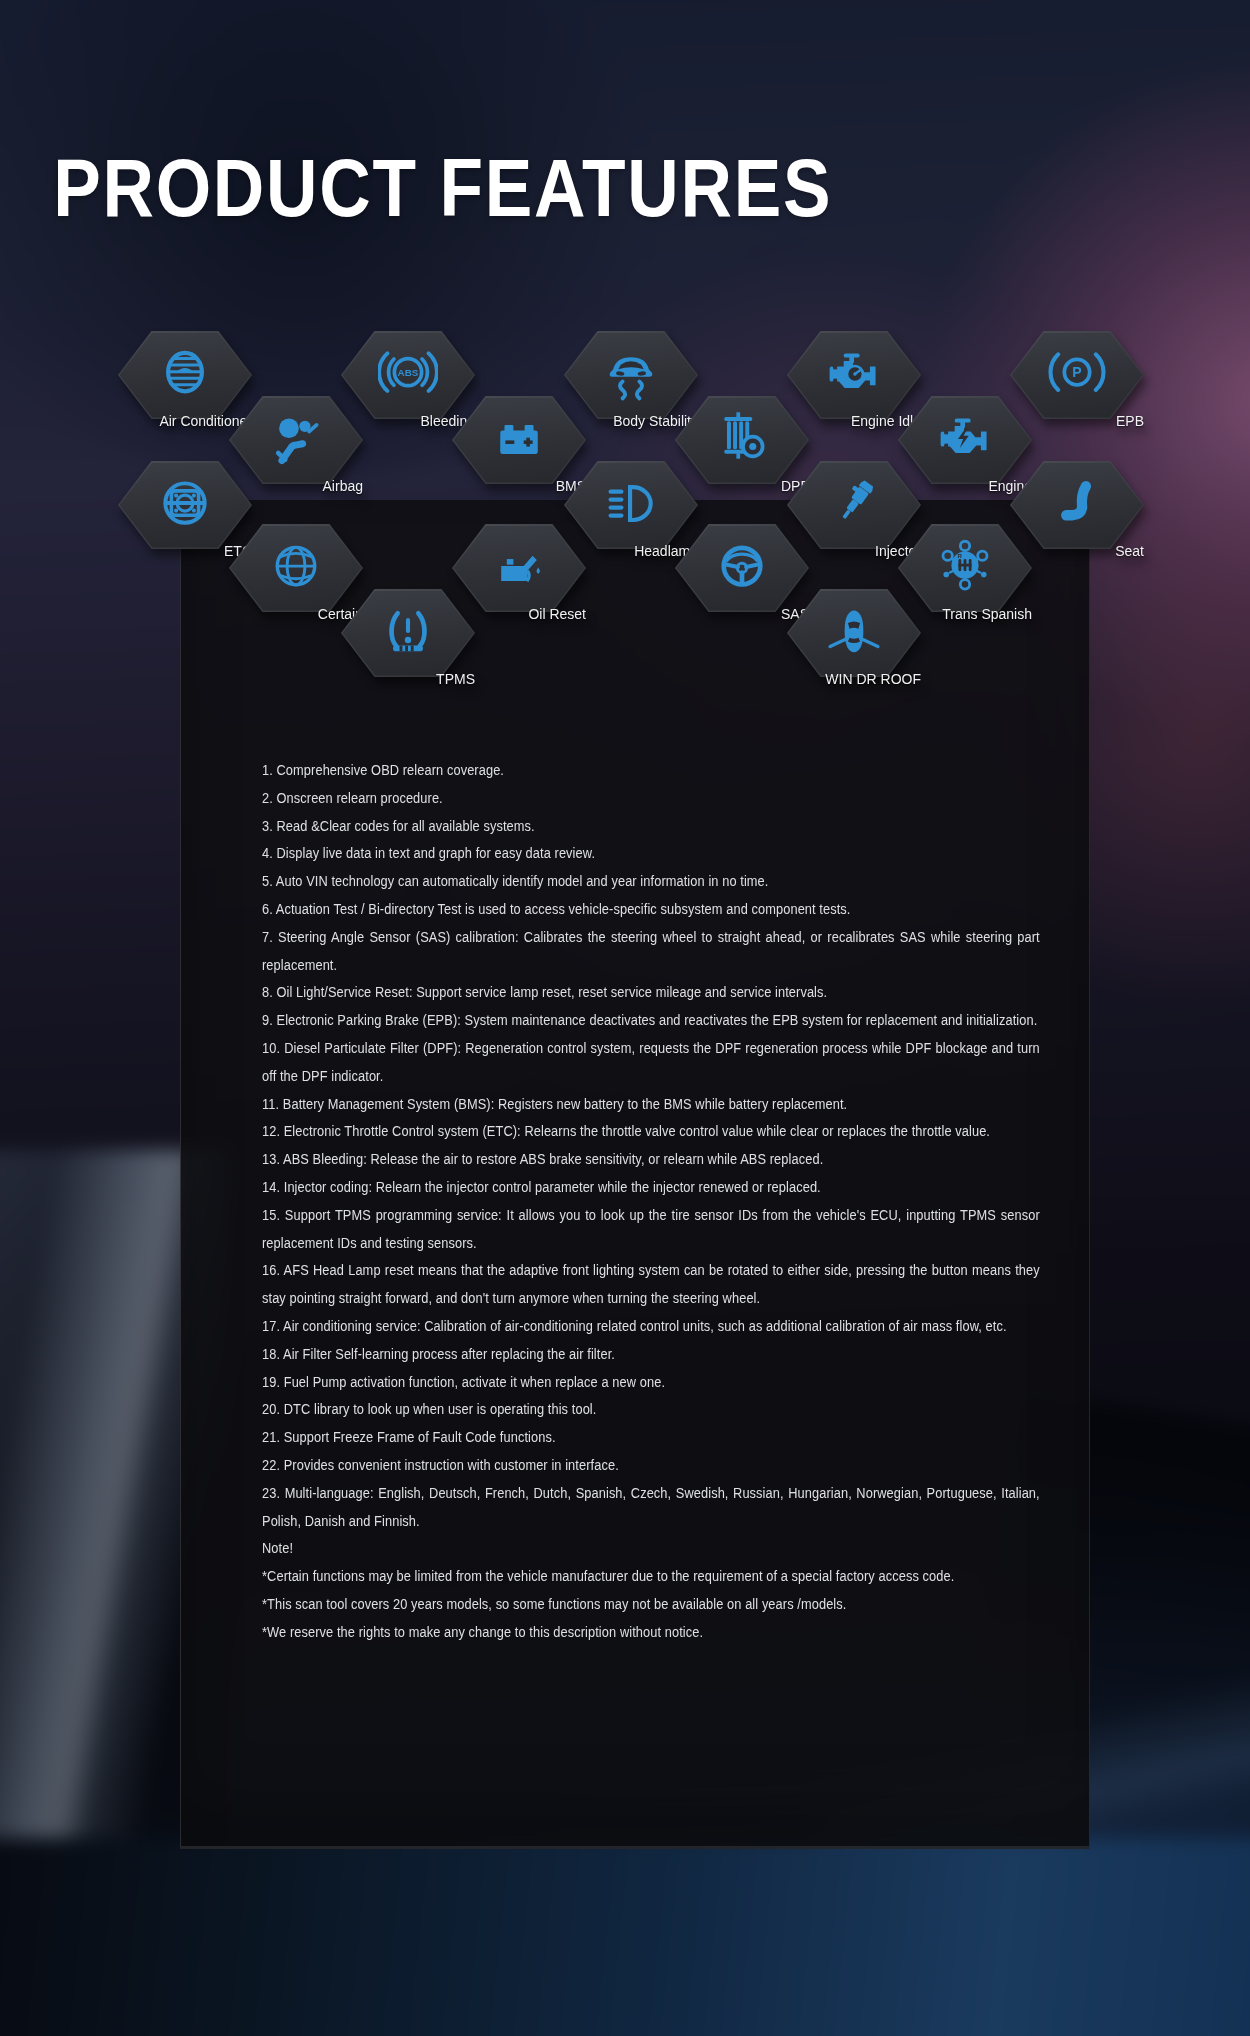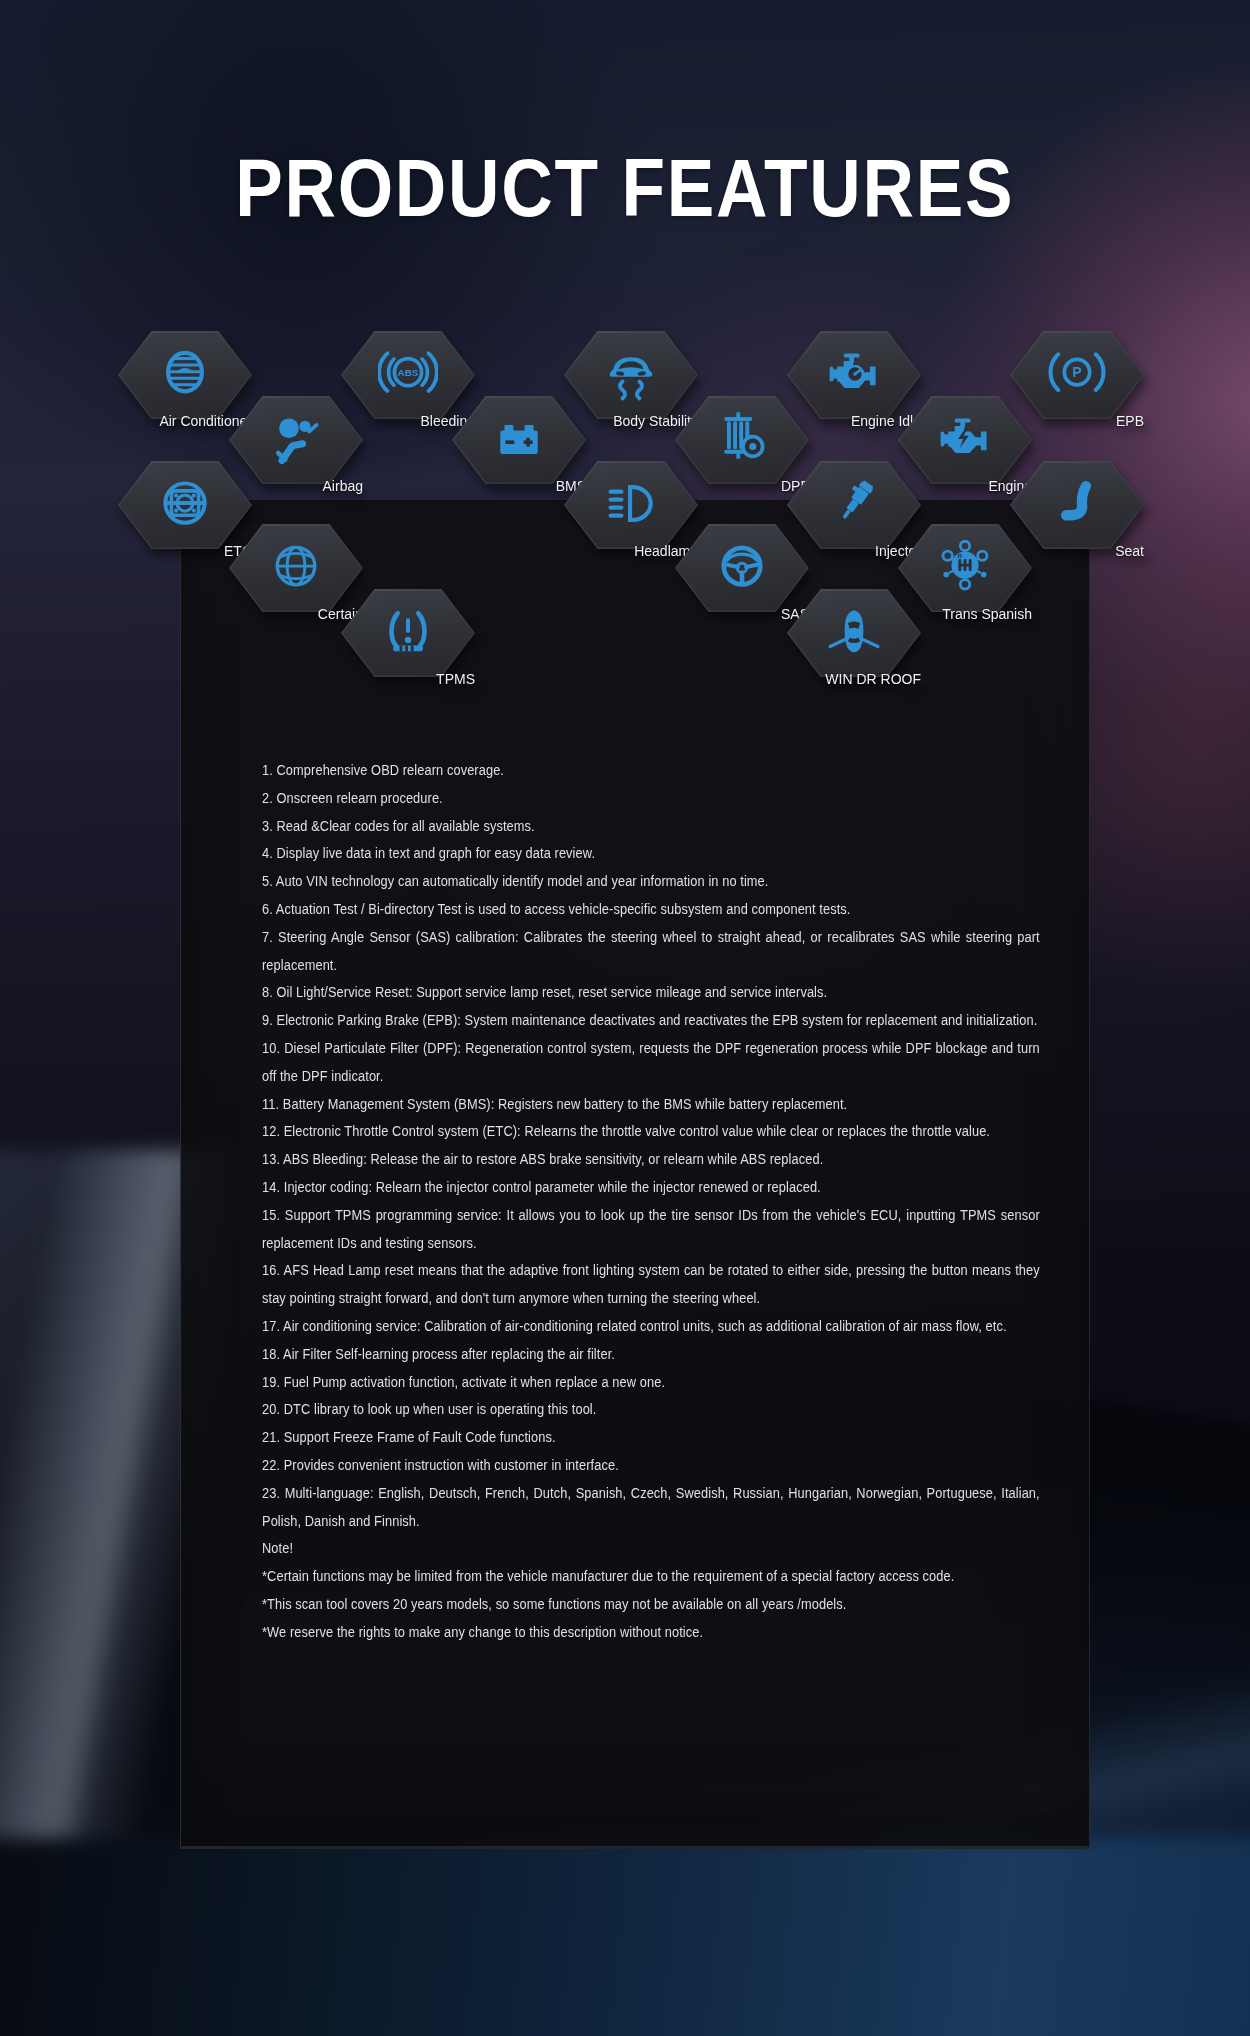--- a/index.html
+++ b/index.html
@@ -36,21 +36,21 @@
 
   
   .panel{position:absolute;left:180px;top:500px;width:908px;height:1346px;z-index:1;
     background:rgba(15,15,18,.87);
     border-left:1px solid rgba(150,152,160,.22);
     border-right:1px solid rgba(130,132,140,.2);
     border-bottom:3px solid rgba(40,42,46,.85);
     box-shadow:inset 0 -40px 60px rgba(0,0,0,.25);}
 
   
-  .title-wrap{position:absolute;left:0;right:0;top:148px;text-align:center;z-index:2;}
+  .title-wrap{position:absolute;left:0;right:0;top:148px;z-index:2;}
   .title-wrap h1{display:inline-block;margin:0;font-size:81px;line-height:1;font-weight:bold;
     letter-spacing:2px;color:#ffffff;transform:scaleX(.88);transform-origin:center;
     text-shadow:0 2px 6px rgba(0,0,0,.35);white-space:nowrap;}
 
   
   .hex{position:absolute;width:134px;height:88px;z-index:3;
        filter:drop-shadow(3px 7px 5px rgba(0,0,0,.45));}
   .hex-bg,.hex-face{clip-path:polygon(0% 50%,25% 0%,75% 0%,100% 50%,75% 100%,25% 100%);}
   .hex-bg{position:absolute;inset:0;background:linear-gradient(160deg,#4a4d54 0%,#3f4248 30%,#323438 100%);}
   .hex-face{position:absolute;inset:1.5px;background:linear-gradient(175deg,#3a3d43 0%,#2e3036 55%,#26282c 100%);}
@@ -315,20 +315,33 @@
         <circle cx="32" cy="31" r="20" fill="none" stroke="#2e8fd3" stroke-width="3.6"></circle>
         <ellipse cx="32" cy="31" rx="9.5" ry="20" fill="none" stroke="#2e8fd3" stroke-width="3"></ellipse>
         <line x1="12.5" y1="31" x2="51.5" y2="31" stroke="#2e8fd3" stroke-width="3"></line>
         <path d="M15.5 21 q16.5 -7 33 0" fill="none" stroke="#2e8fd3" stroke-width="3"></path>
         <path d="M15.5 41 q16.5 7 33 0" fill="none" stroke="#2e8fd3" stroke-width="3"></path>
       </svg>
     </span>
     <span class="hex-label">Certain</span>
   </div>
 
+  <div class="hex" style="left:452px;top:524px">
+    <div class="hex-bg"></div>
+    <div class="hex-face"></div>
+    <span class="hex-icon">
+      <svg width="60" height="60" viewBox="0 0 64 64">
+        <rect x="19" y="23.5" width="7" height="6" fill="#2e8fd3"></rect>
+        <path d="M13 31 h24 l9.5 -11 4.5 4.5 -10 11.5 v11 h-28 z" fill="#2e8fd3"></path>
+        <path d="M41 36 a8.5 8.5 0 0 1 -0.5 11" fill="none" stroke="#2e8fd3" stroke-width="3.6"></path>
+        <path d="M52.5 32.5 q3.4 4.6 0 6.8 q-3.4 -2.2 0 -6.8 z" fill="#2e8fd3"></path>
+      </svg>
+    </span>
+    <span class="hex-label">Oil Reset</span>
+  </div>
 
   <div class="hex" style="left:675px;top:524px">
     <div class="hex-bg"></div>
     <div class="hex-face"></div>
     <span class="hex-icon">
       <svg width="60" height="60" viewBox="0 0 64 64">
         <circle cx="32" cy="31" r="19.5" fill="none" stroke="#2e8fd3" stroke-width="5"></circle>
         <path d="M15 26 a19 14 0 0 1 34 0" fill="none" stroke="#2e8fd3" stroke-width="3.4"></path>
         <circle cx="32" cy="33" r="5" fill="none" stroke="#2e8fd3" stroke-width="3.2"></circle>
         <path d="M14 29 l13.5 3" stroke="#2e8fd3" stroke-width="4.5" stroke-linecap="round"></path>

